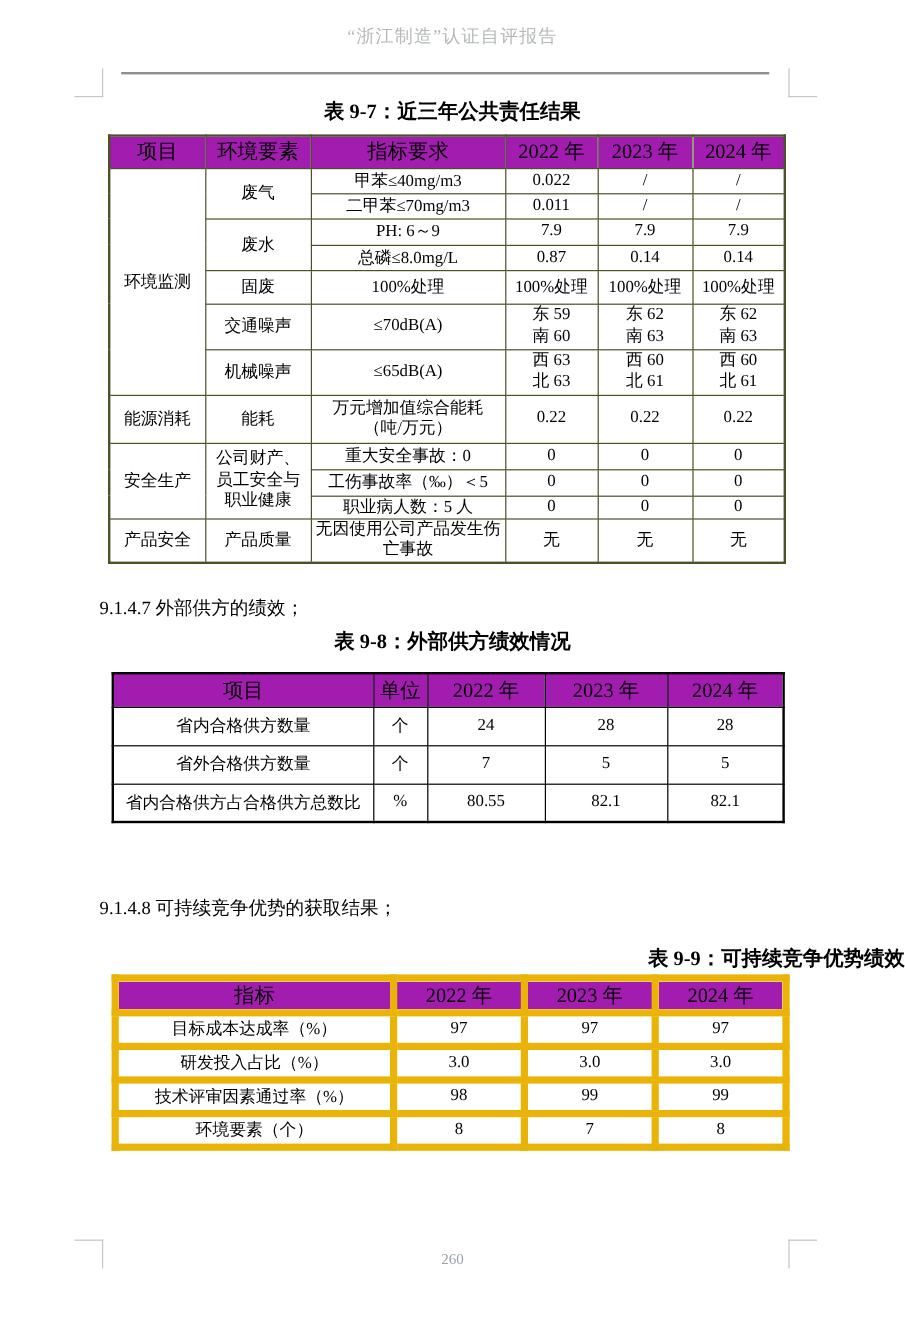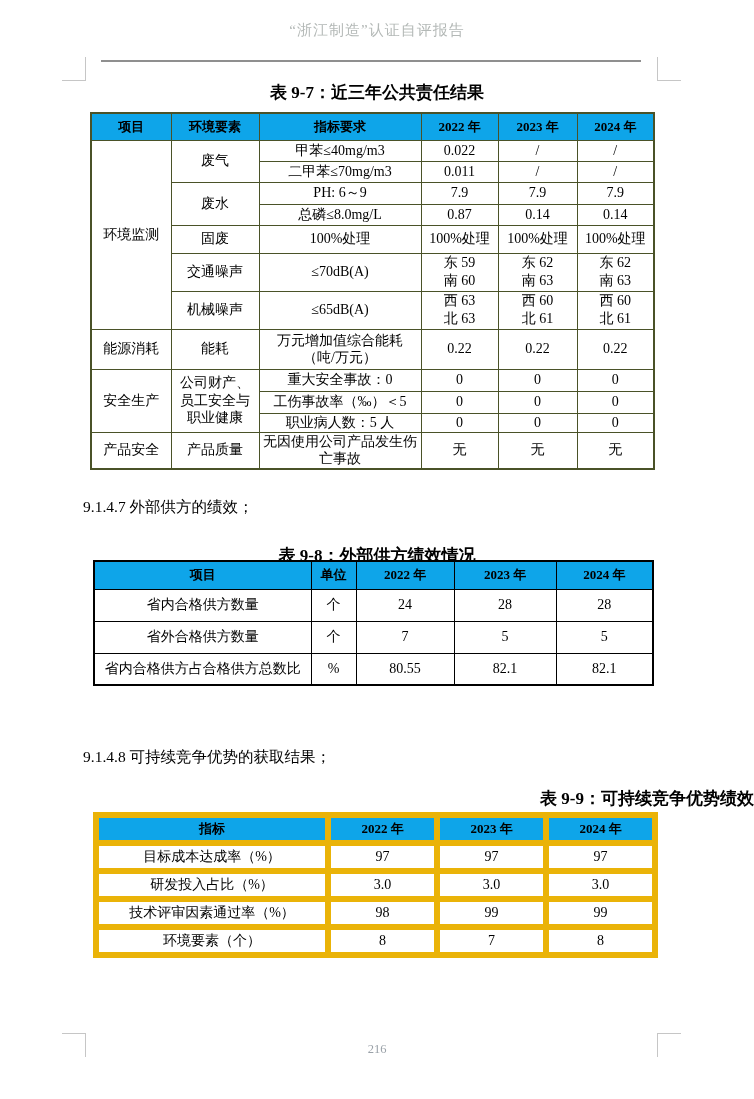--- a/index.html
+++ b/index.html
@@ -19,31 +19,31 @@
   .corner { position:absolute; width:23px; height:23px; }
   .corner.tl { left:62px;  top:57px;   border-right:1px solid #c6c6c6; border-bottom:1px solid #c6c6c6; }
   .corner.tr { left:657px; top:57px;   border-left:1px solid #c6c6c6;  border-bottom:1px solid #c6c6c6; }
   .corner.bl { left:62px;  top:1033px; border-right:1px solid #c6c6c6; border-top:1px solid #c6c6c6; }
   .corner.br { left:657px; top:1033px; border-left:1px solid #c6c6c6;  border-top:1px solid #c6c6c6; }
   .tbl-title {
     position:absolute; left:0; width:100%; text-align:center;
     font-weight:bold; font-size:17px;
   }
   #title-97 { top:81px; }
-  #title-98 { top:544px; }
+  #title-98 { top:523px; }
   #title-99 { top:787px;text-align:right; }
   .section { position:absolute; left:83px; font-size:15.5px; }
   #sec-947 { top:497px; }
   #sec-948 { top:747px; }
   table { position:absolute; border-collapse:collapse; table-layout:fixed; background:#fff; }
   th, td {
     text-align:center; vertical-align:middle; font-size:14px;
     padding:0 2px; overflow:hidden; font-weight:normal;
   }
-  th { background:#0ea5e9; font-weight:bold; font-size:13px; color:#000; }
+  th { background:#a21caf; font-weight:normal; font-size:17px; color:#000; }
   .t97 { left:90px; top:112px; width:563px; border:2px solid #4a5228; }
   .t97 th, .t97 td { border:1px solid #4a5228; }
   .t98 { left:93px; top:560px; width:559px; border:2px solid #000; }
   .t98 th, .t98 td { border:1px solid #000; }
   .t99 { left:93px; top:812px; width:559px; border:2px solid #000; }
   .t99 th, .t99 td { border:6px solid #eab308; }
   .pre { white-space:pre-line; line-height:1.3; }
   .wrap { line-height:1.25; }
   .footer {
     position:absolute; top:1042px; left:0; width:100%; text-align:center;
@@ -258,15 +258,15 @@
     </tr>
     <tr style="height:28px">
       <td>环境要素（个）</td>
       <td>8</td>
       <td>7</td>
       <td>8</td>
     </tr>
   </tbody>
     </table>
 
-  <div class="footer">216</div>
+  <div class="footer">260</div>
 
 </div>
 
 </body></html>

